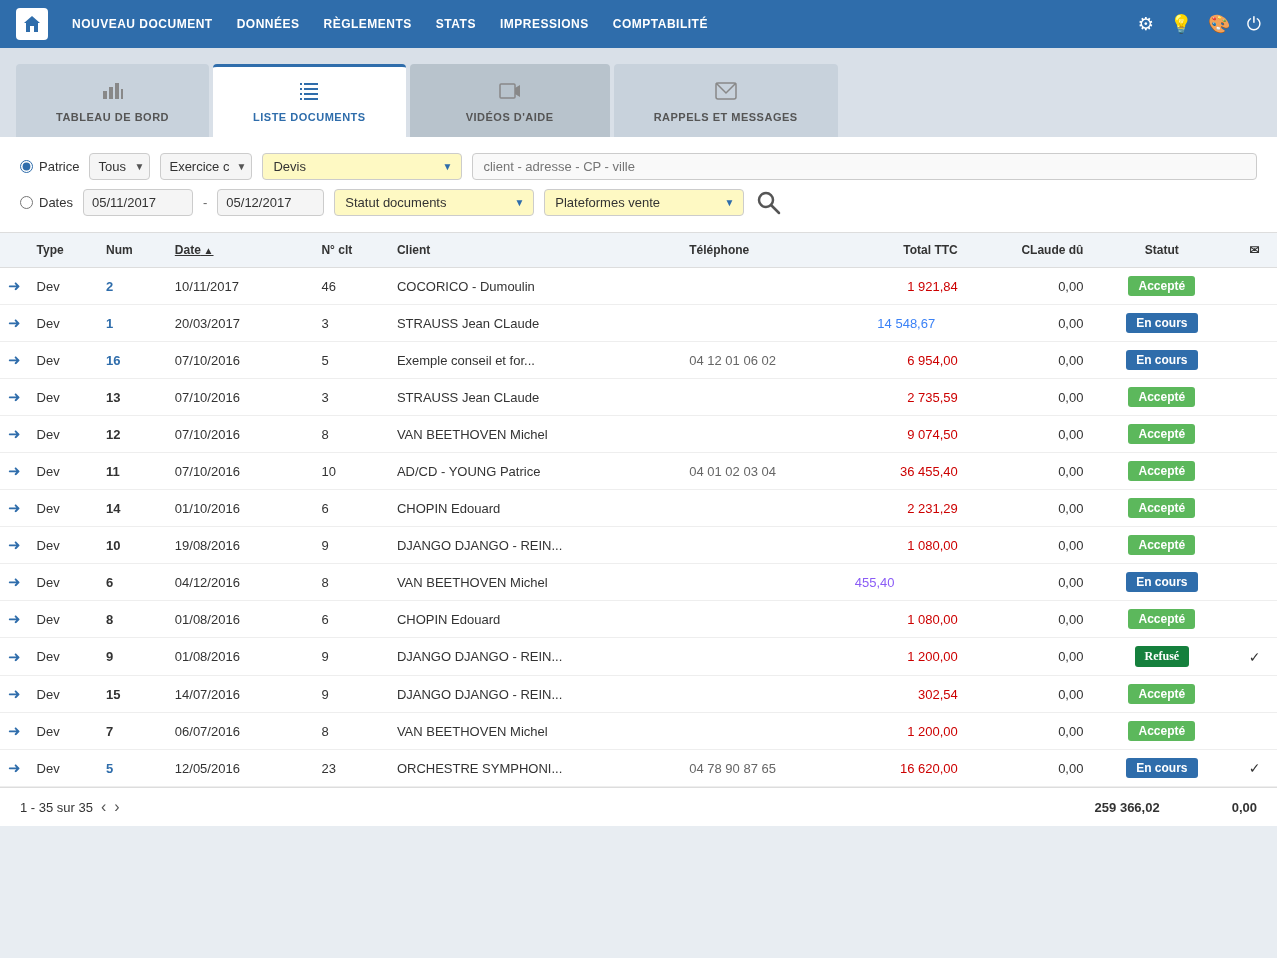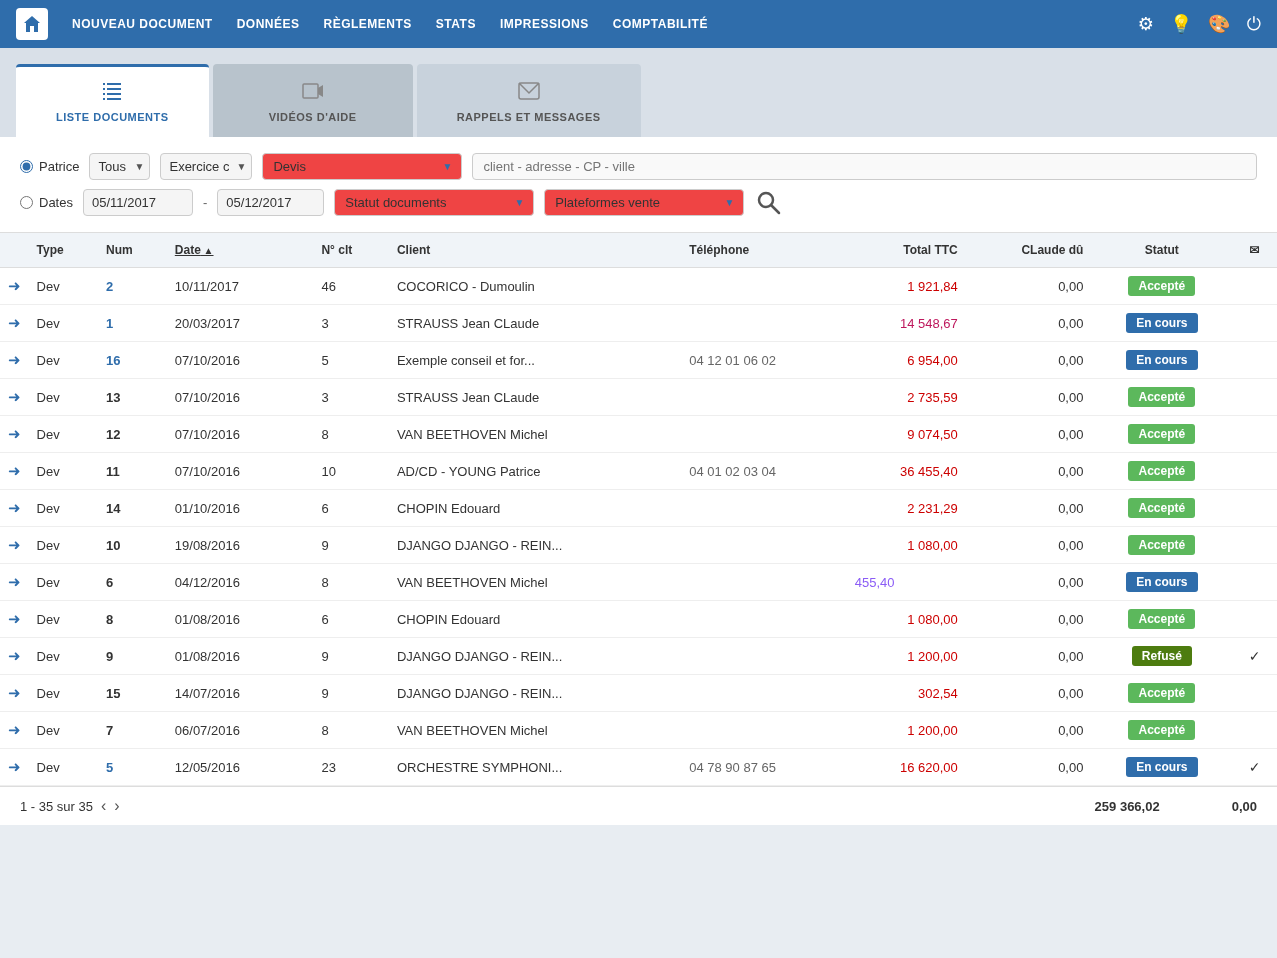--- a/index.html
+++ b/index.html
@@ -108,21 +108,21 @@
     .select-with-arrow::after {
       content: '▼';
       position: absolute; right: 6px;
       font-size: 10px; color: #555;
       pointer-events: none;
     }
     .select-blue {
       border: 1px solid #ccc;
       border-radius: 4px;
       padding: 5px 28px 5px 10px;
-      background: #ef4444;
+      background: #fef9c3;
       color: #333;
       font-size: 13px;
       min-width: 200px;
       cursor: pointer;
     }
     .select-blue-wrap {
       position: relative; display: inline-flex; align-items: center;
     }
     .select-blue-wrap select { padding-right: 30px; }
     .select-blue-wrap::after {
@@ -173,21 +173,21 @@
     .badge {
       display: inline-block;
       padding: 3px 10px;
       border-radius: 3px;
       font-size: 12px;
       color: white;
       font-weight: bold;
     }
     .badge-green { background: #5cb85c; }
     .badge-blue { background: #2f6dab; }
-    .badge-pink { background: #4d7c0f; }
+    .badge-pink { background: #15803d; font-family: Liberation Serif, serif; }
 
     
     .sort-asc::after { content: ' ▲'; font-size: 10px; }
 
     
     .table-footer {
       display: flex;
       align-items: center;
       padding: 10px 20px;
       background: white;
@@ -231,20 +231,29 @@
   <span class="topnav-item">COMPTABILITÉ</span>
   <div class="topnav-icons">
     <span class="topnav-icon">⚙</span>
     <span class="topnav-icon">💡</span>
     <span class="topnav-icon">🎨</span>
     <span class="topnav-icon">⏻</span>
   </div>
 </nav>
 
 <div class="tabs-bar">
+  <div class="tab">
+    <svg viewBox="0 0 24 24" fill="#888">
+      <rect x="2" y="12" width="4" height="8"></rect>
+        <rect x="8" y="8" width="4" height="12"></rect>
+        <rect x="14" y="4" width="4" height="16"></rect>
+        <rect x="20" y="10" width="2" height="10"></rect>
+    </svg>
+    <span>TABLEAU DE BORD</span>
+  </div>
   <div class="tab active">
     <svg viewBox="0 0 24 24" fill="#2f6dab">
       <rect x="3" y="4" width="2" height="2"></rect>
         <rect x="7" y="4" width="14" height="2"></rect>
       <rect x="3" y="9" width="2" height="2"></rect>
         <rect x="7" y="9" width="14" height="2"></rect>
       <rect x="3" y="14" width="2" height="2"></rect>
         <rect x="7" y="14" width="14" height="2"></rect>
       <rect x="3" y="19" width="2" height="2"></rect>
         <rect x="7" y="19" width="14" height="2"></rect>
@@ -363,21 +372,21 @@
     </tr>
           <tr>
       <td class="col-icon"><span style="color:#2f6dab;font-size:15px;">➜</span></td>
       <td style="color:#333;">Dev</td>
       <td style="color:#2f6dab;font-weight:bold;">1</td>
       <td>20/03/2017</td>
       <td style="width:16px;"></td>
       <td>3</td>
       <td>STRAUSS Jean CLaude</td>
       <td style="color:#666;"></td>
-      <td style="text-align:right;color:#be185d;">14 548,67</td>
+      <td style="text-align:center;color:#3b82f6;">14 548,67</td>
       <td style="text-align:right;">0,00</td>
       <td style="text-align:center;"><span class="badge badge-blue">En cours</span></td>
       <td style="text-align:center;"></td>
     </tr>
           <tr>
       <td class="col-icon"><span style="color:#2f6dab;font-size:15px;">➜</span></td>
       <td style="color:#333;">Dev</td>
       <td style="color:#2f6dab;font-weight:bold;">16</td>
       <td>07/10/2016</td>
       <td style="width:16px;"></td>

